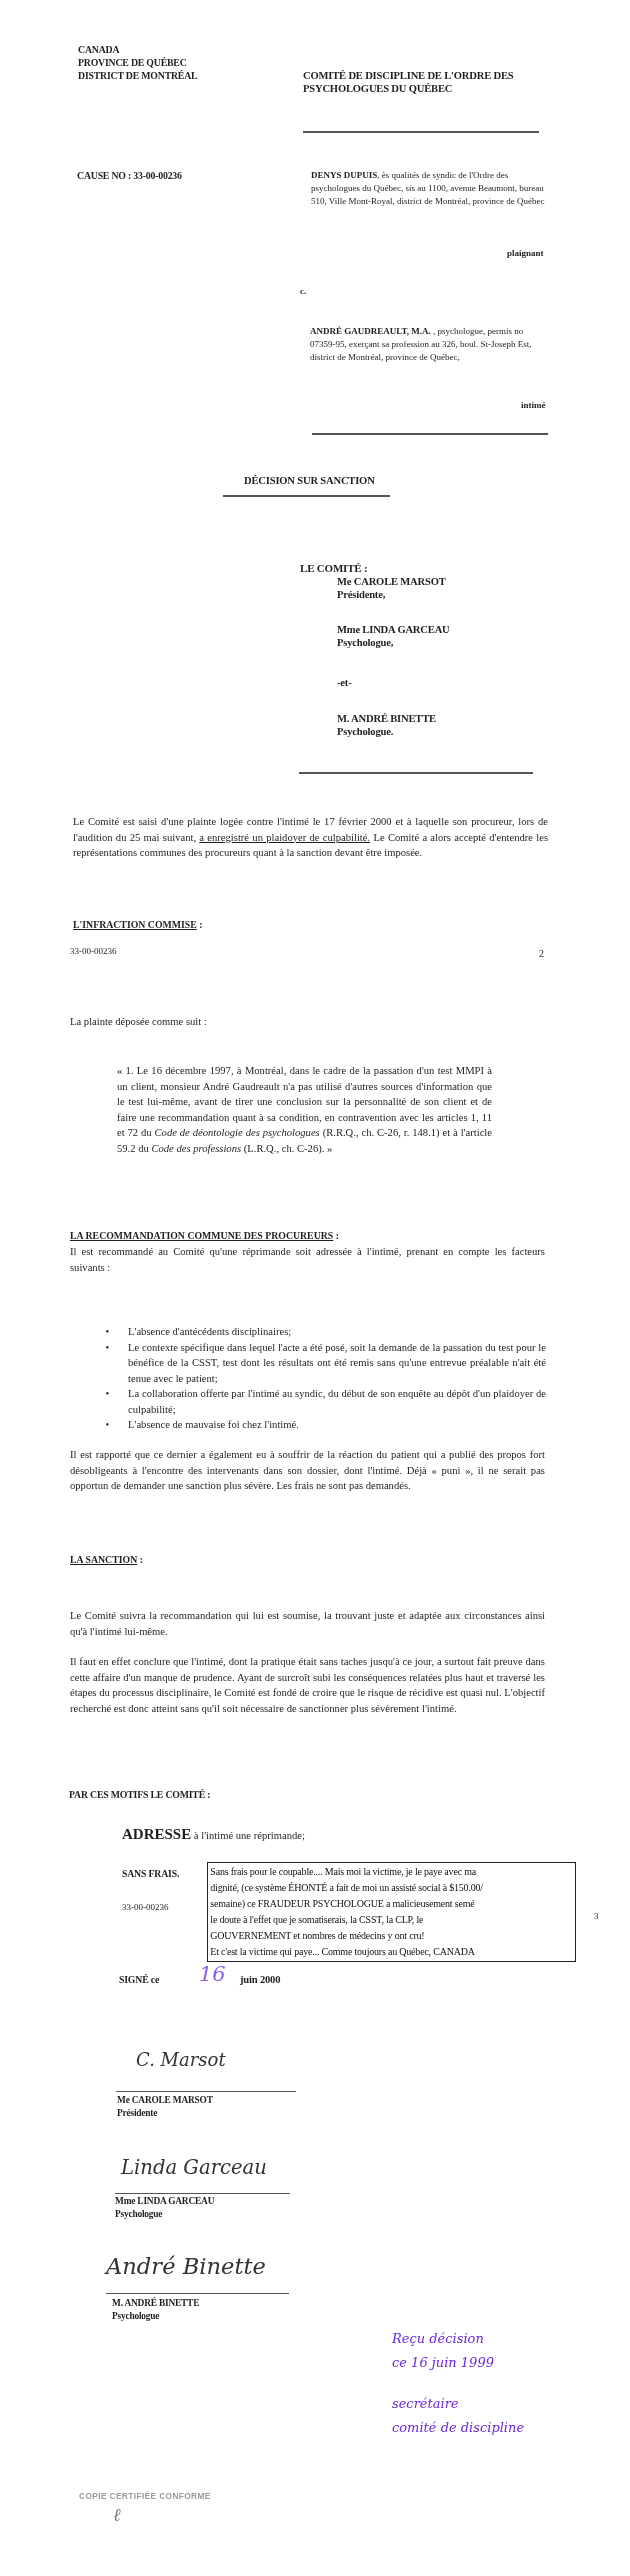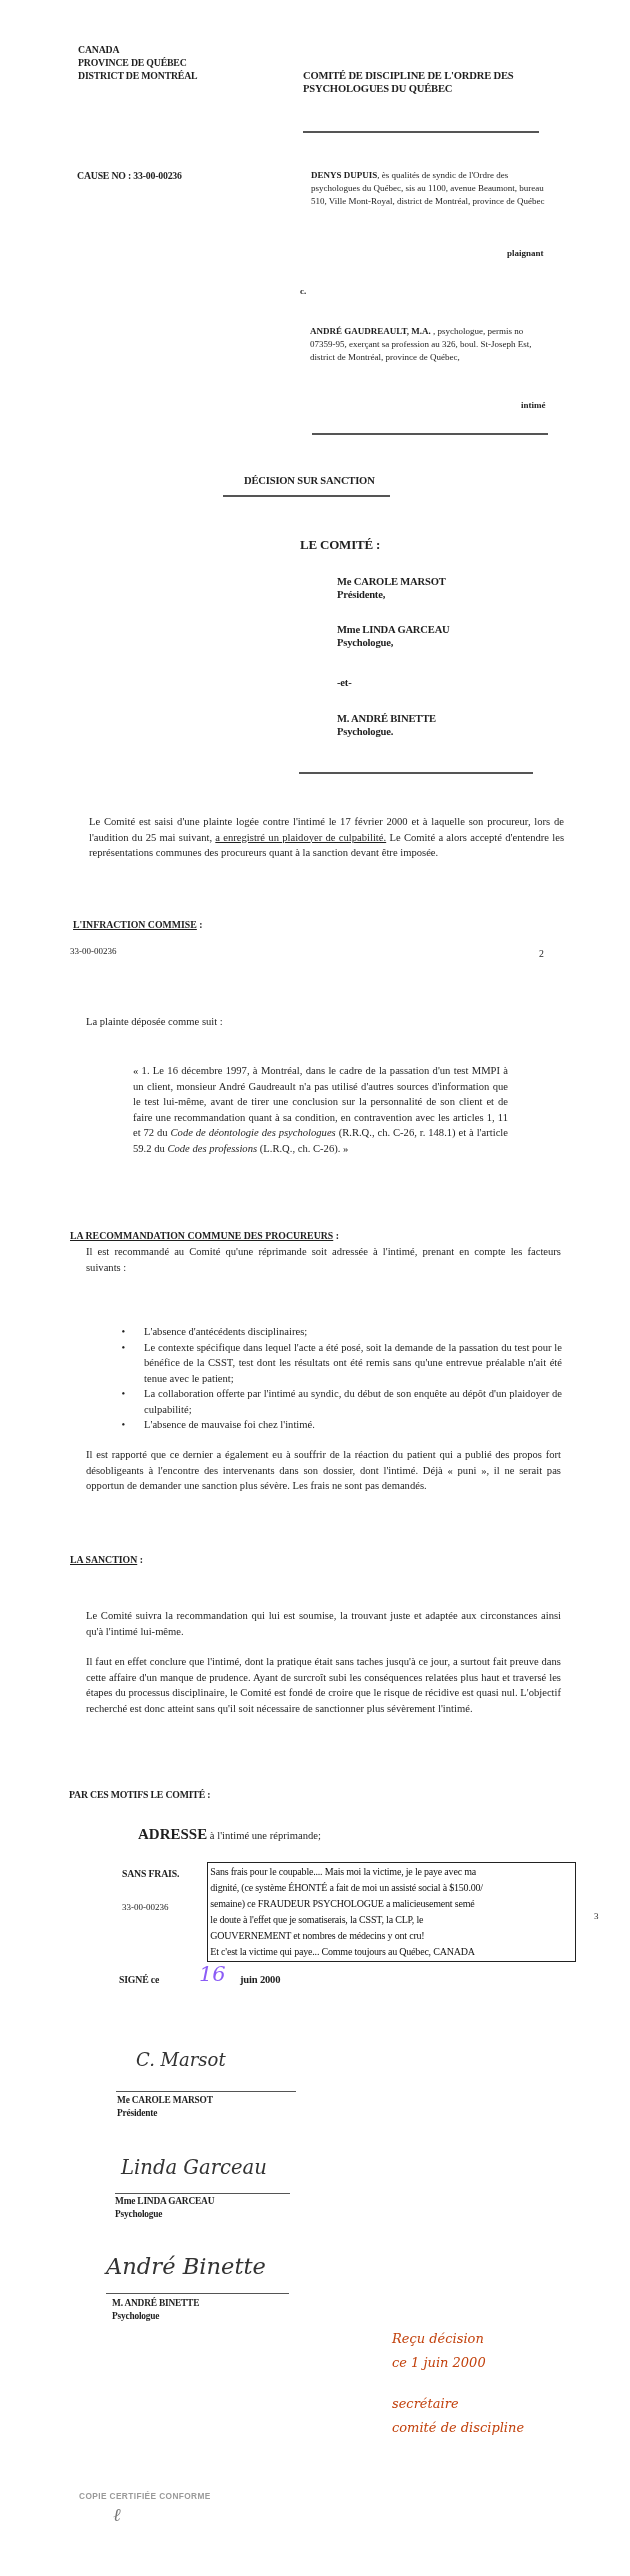--- a/index.html
+++ b/index.html
@@ -2,32 +2,32 @@
 <html style="font-size:12px"><head>
 <meta charset="utf-8">
 <style>
   html, body { margin:0; padding:0; background:#ffffff; }
   body { width:631px; height:2576px; position:relative; overflow:hidden;
          font-family:"Liberation Serif", serif; color:#1f1f1f; }
   .abs { position:absolute; }
   .b { font-weight:bold; }
   .hdr { font-size:9.8px; line-height:13px; font-weight:bold; letter-spacing:-0.2px; }
   .small { font-size:9px; line-height:13px; }
-  .body { font-size:10.6px; line-height:15.5px; text-align:justify;margin-left:16px; }
+  .body { font-size:10.6px; line-height:15.5px; text-align:justify; }
   .rule { position:absolute; height:1.5px; background:#555; }
   .u { text-decoration:underline; }
   .sec { font-size:9.8px; font-weight:bold; text-decoration:underline; }
   ul.bul { margin:0; padding-left:35px; list-style:none; }
   ul.bul li { position:relative; }
   ul.bul li::before { content:"\2022"; position:absolute; left:-22.6px; top:0; font-size:10.6px; }
   .annot { position:absolute; border:1.1px solid #222; padding:0.8px 2.3px;
            font-family:"Liberation Serif", serif; font-size:10px; line-height:16px;
            color:#111; white-space:nowrap; letter-spacing:-0.2px; }
   .sig { position:absolute; font-family:"DejaVu Serif", serif; font-style:italic; color:#333; }
-  .hand { position:absolute; font-family:"DejaVu Serif", serif; font-style:italic; color:#c2410c; font-size:13px; line-height:24px; }
+  .hand { position:absolute; font-family:"DejaVu Serif", serif; font-style:italic; color:#6d28d9; font-size:13px; line-height:24px; }
 </style>
 </head>
 <body>
 
 <div class="abs hdr" style="left:78px;top:43px;">
   <div>CANADA</div>
   <div>PROVINCE DE QUÉBEC</div>
   <div>DISTRICT DE MONTRÉAL</div>
 </div>
 
@@ -48,21 +48,21 @@
 
 <div class="abs small" style="left:310px;top:325px;width:239px;">
   <span class="b">ANDRÉ GAUDREAULT, M.A.</span><span> , psychologue, permis no  07359-95, exerçant sa profession au 326, boul. St-Joseph Est, district de Montréal, province de Québec,</span>
 </div>
 <div class="abs b small" style="left:521px;top:399px;">intimé</div>
 <div class="rule" style="left:312px;top:433px;width:236px;"></div>
 
 <div class="abs hdr" style="left:244px;top:474px;font-size:10.6px;">DÉCISION SUR SANCTION</div>
 <div class="rule" style="left:223px;top:495px;width:167px;"></div>
 
-<div class="abs hdr" style="left:300px;top:538px;font-size:13px;">LE COMITÉ :</div>
+<div class="abs hdr" style="left:300px;top:562px;font-size:11px;">LE COMITÉ :</div>
 
 <div class="abs hdr" style="left:337px;top:575px;font-size:10.6px;">
   <div>Me CAROLE MARSOT</div>
   <div>Présidente,</div>
 </div>
 <div class="abs hdr" style="left:337px;top:623px;font-size:10.6px;">
   <div>Mme LINDA GARCEAU</div>
   <div>Psychologue,</div>
 </div>
 <div class="abs hdr" style="left:337px;top:676px;font-size:10.6px;">-et-</div>
@@ -145,20 +145,20 @@
 
 <div class="sig" style="left:106px;top:2253px;font-size:22.6px;">André Binette</div>
 <div class="rule" style="left:106px;top:2293px;width:183px;height:1.1px;"></div>
 <div class="abs hdr" style="left:112px;top:2297px;font-size:9.4px;">
   <div>M. ANDRÉ BINETTE</div>
   <div>Psychologue</div>
 </div>
 
 <div class="hand" style="left:392px;top:2327px;">
   <div>Reçu décision</div>
-  <div>ce 1 juin 2000</div>
+  <div>ce 16 juin 1999</div>
   <div style="margin-top:16.6px;">secrétaire</div>
   <div>comité de discipline</div>
 </div>
 
 <div class="abs" style="left:79px;top:2491px;font-family:'Liberation Sans',sans-serif;font-size:8.3px;font-weight:bold;color:#9a9a9a;letter-spacing:0.4px;">COPIE CERTIFIÉE CONFORME</div>
 <div class="sig" style="left:113px;top:2504px;font-size:18px;color:#777;">ℓ​</div>
 
 
 </body></html>

